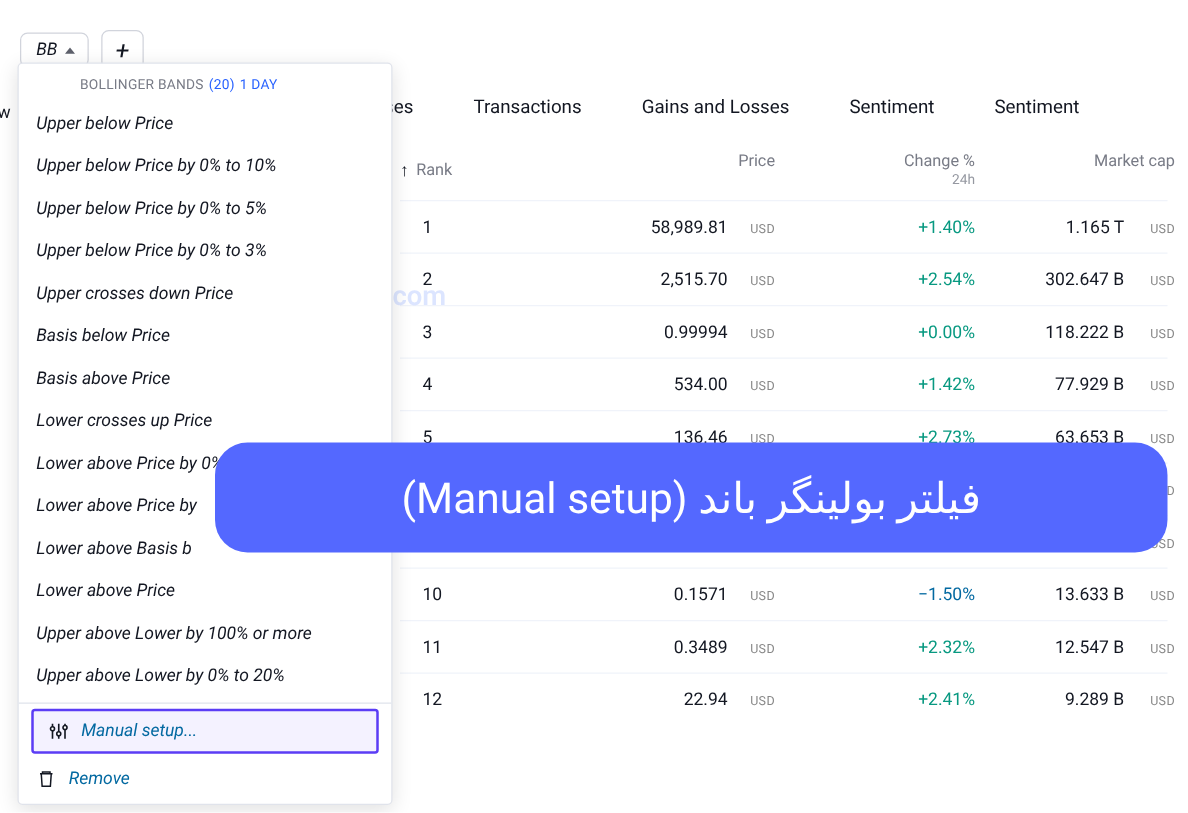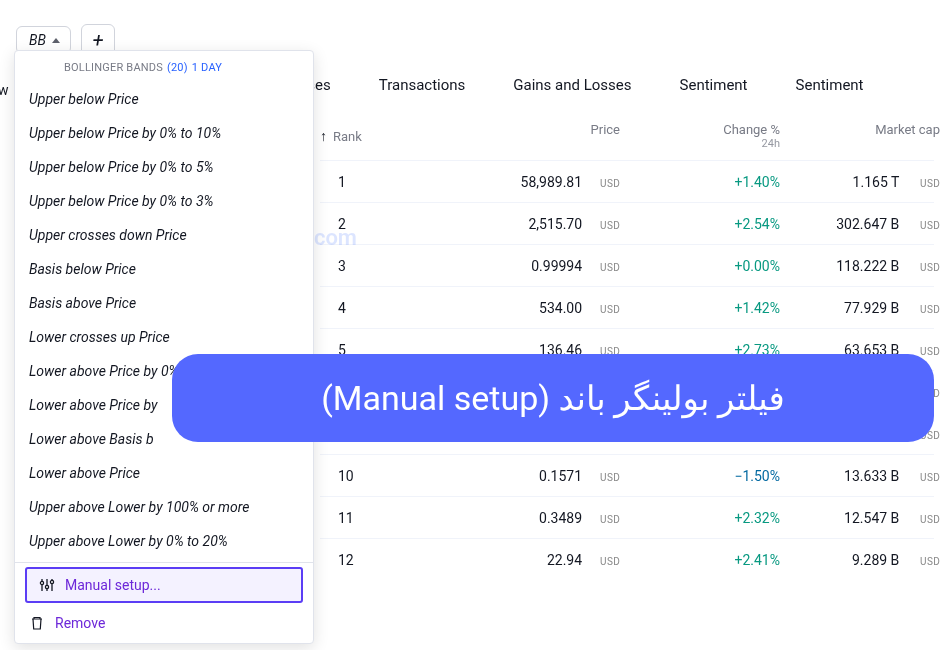--- a/index.html
+++ b/index.html
@@ -89,22 +89,23 @@
     height: 1px;
     background: #e0e3eb;
     margin: 4px 0;
   }
   .dd-action {
     display: flex;
     align-items: center;
     gap: 10px;
     padding: 8px 12px;
     font-size: 14px;
-    color: #6d28d9;
+    color: #0369a1;
     cursor: pointer;
+    font-style: italic;
   }
   .dd-action.highlight {
     border: 2px solid #5b3df5;
     border-radius: 3px;
     margin: 4px 10px;
     background: #f4f2ff;
   }
   .dd-action.remove { padding: 8px 6px 10px 14px; }
   .ic { width: 16px; height: 16px; display: inline-block; }
 

